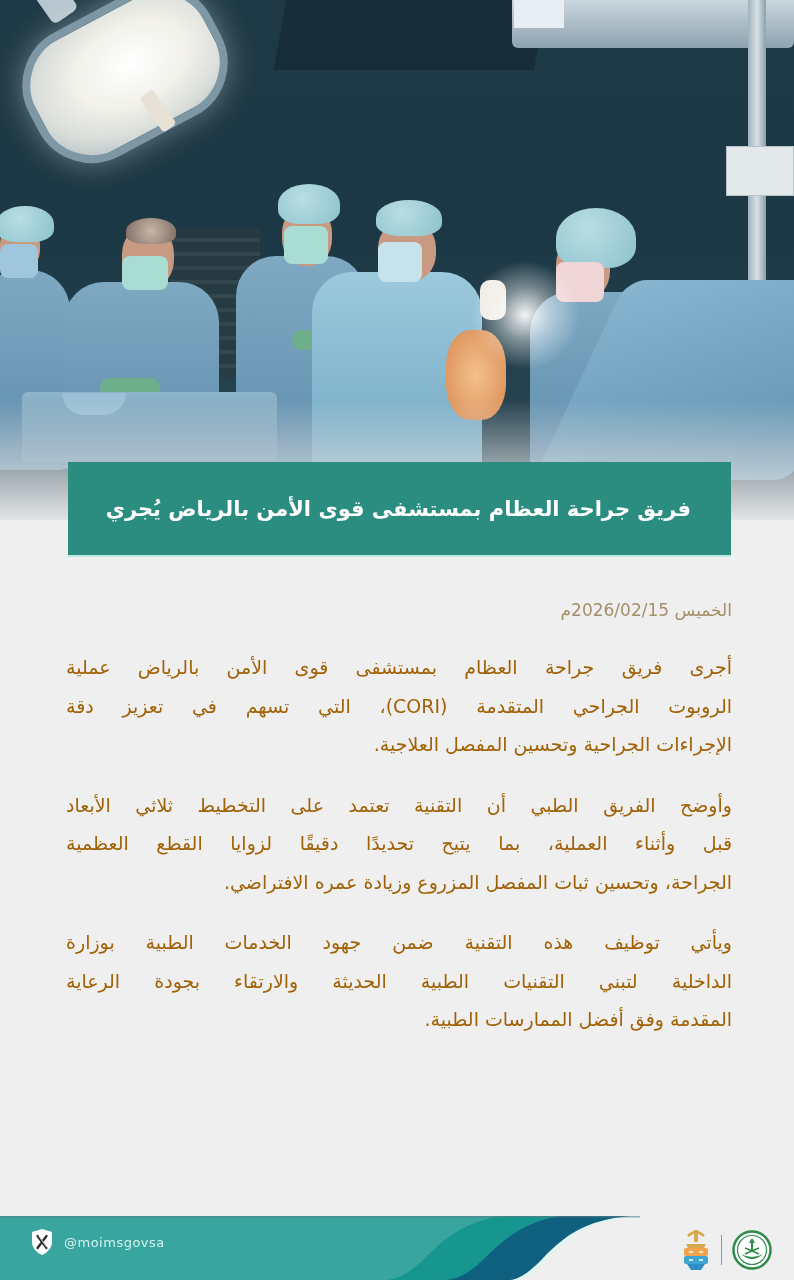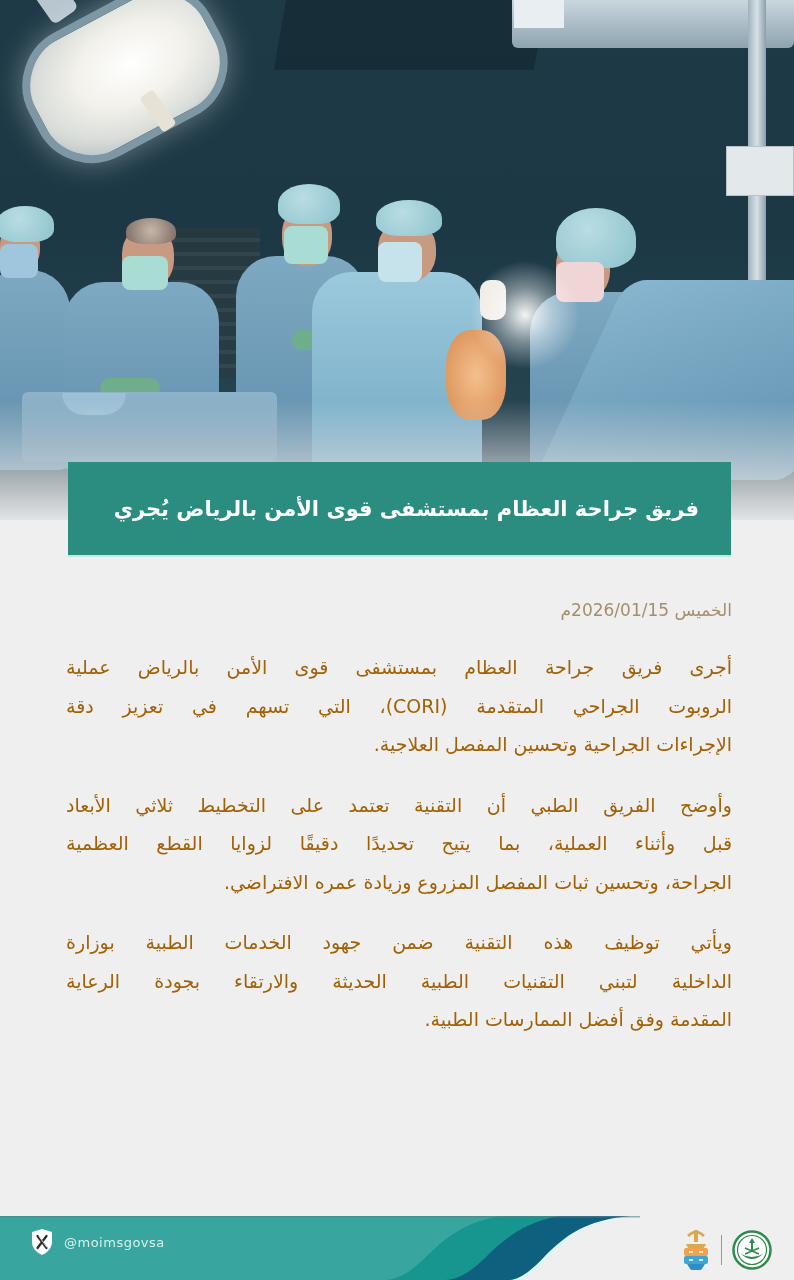--- a/index.html
+++ b/index.html
@@ -105,21 +105,21 @@
     background: radial-gradient(ellipse, #f4c08d, #d88a50);
     border-radius: 40%;
   }
 
   
   .headline {
     position: absolute; left: 68px; top: 462px; width: 663px; height: 95px;
     background: #2b8d80;
     border-bottom: 2px solid #bfe8e0;
     display: flex; flex-direction: column; justify-content: center;
-    padding: 0 32px;
+    padding: 0 40px;
     direction: rtl;
   }
   .headline p {
     color: #ffffff;
     font-family: "DejaVu Sans", sans-serif;
     font-weight: bold;
     font-size: 21px;
     line-height: 34px;
     text-align: right;
     white-space: nowrap;
@@ -231,21 +231,21 @@
   <div class="knee"></div>
   <div class="patient-drape"></div>
   <div class="glow"></div>
   <div class="hero-fade"></div>
 </div>
 
 <div class="headline">
   <p>فريق جراحة العظام بمستشفى قوى الأمن بالرياض يُجري</p>
 </div>
 
-<div class="date">الخميس 2026/01/15م</div>
+<div class="date">الخميس 2026/02/15م</div>
 
 <div class="article">
   <div class="para">
     <span class="line">أجرى فريق جراحة العظام بمستشفى قوى الأمن بالرياض عملية</span>
     <span class="line">الروبوت الجراحي المتقدمة (CORI)، التي تسهم في تعزيز دقة</span>
     <span class="line last">الإجراءات الجراحية وتحسين المفصل العلاجية.</span>
   </div>
   <div class="para">
     <span class="line">وأوضح الفريق الطبي أن التقنية تعتمد على التخطيط ثلاثي الأبعاد</span>
     <span class="line">قبل وأثناء العملية، بما يتيح تحديدًا دقيقًا لزوايا القطع العظمية</span>

